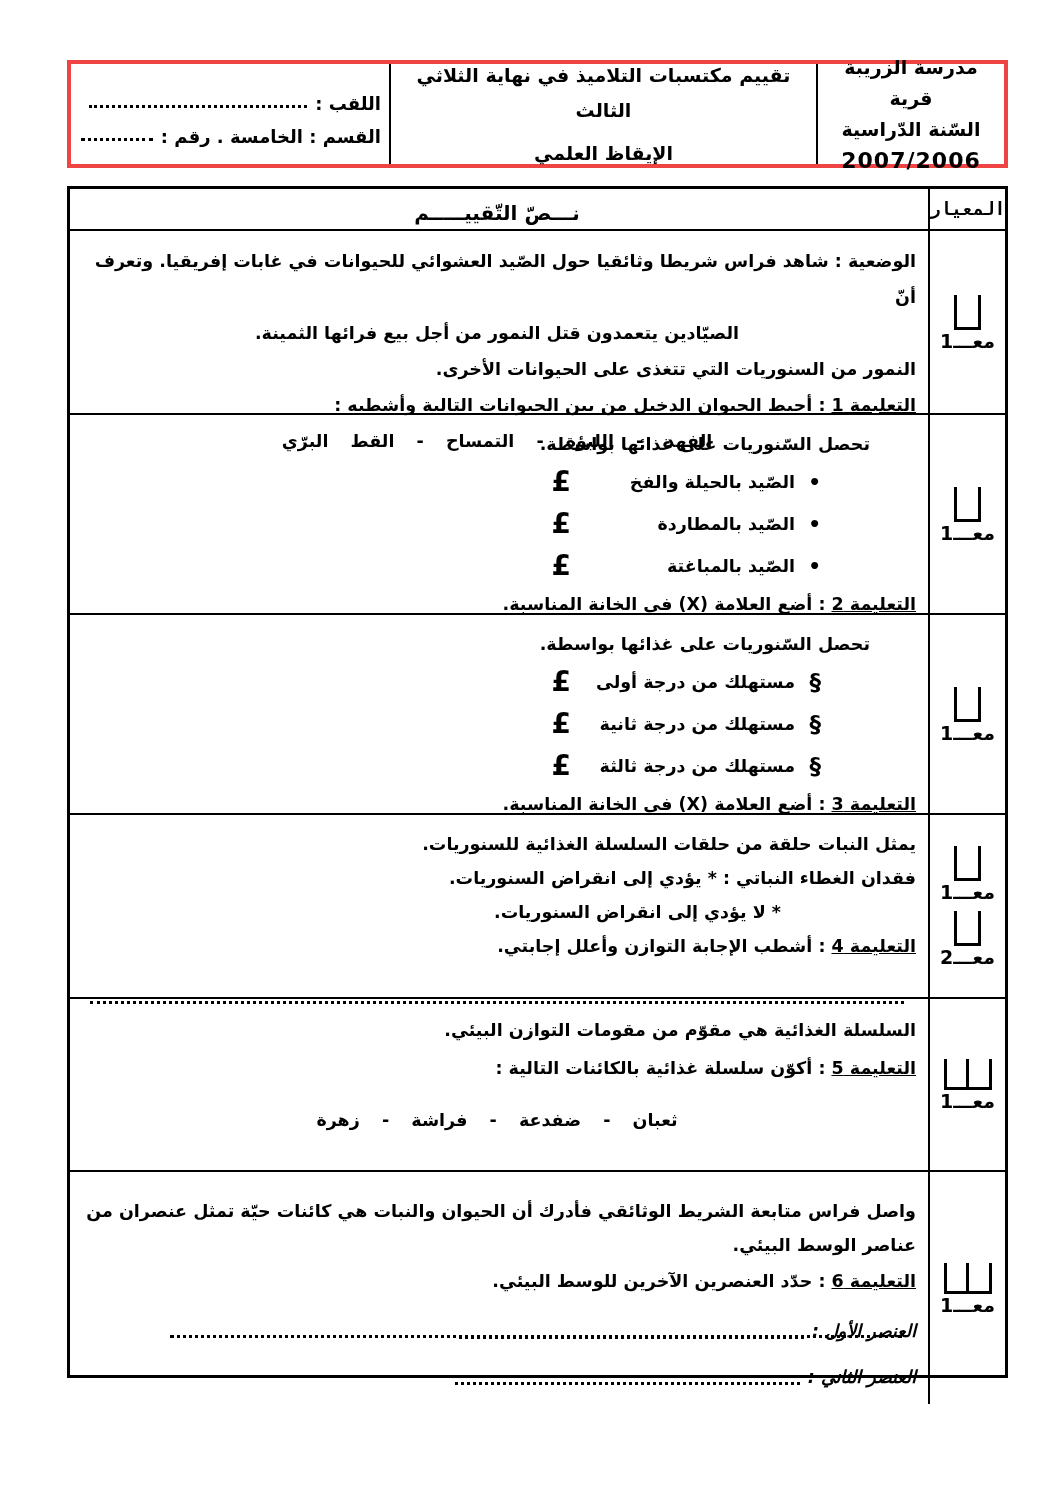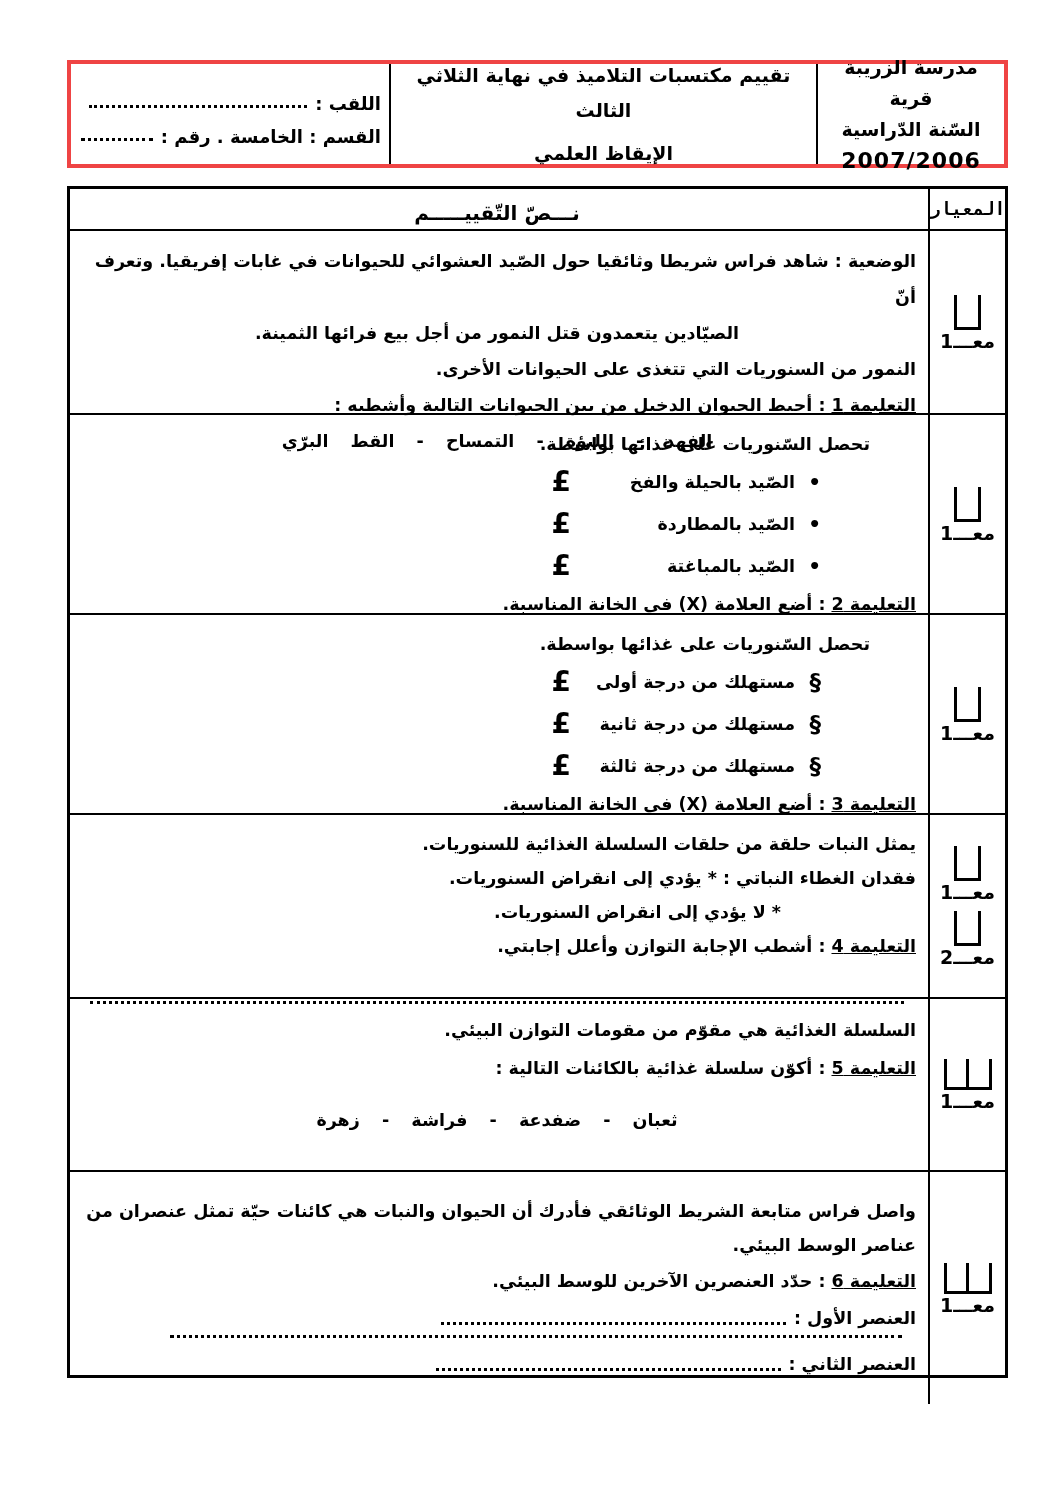--- a/index.html
+++ b/index.html
@@ -94,21 +94,21 @@
   }
   .dots.full { margin: 22px 12px 0 12px; }
   .dots.r5 { margin: 26px 14px 0 92px; }
   .dots-inline {
     display: inline-block;
     width: 345px;
     border-bottom: 3px dotted #000;
     height: 0.95em;
     margin-right: 8px;
   }
-  .el-row { display: flex; direction: rtl; align-items: flex-start; height: 46px; }
+  .el-row { display: flex; direction: rtl; align-items: center; height: 46px; font-style: italic; }
 
   
   .crit-group { display: flex; flex-direction: column; align-items: center; }
   .crit-group + .crit-group { margin-top: 10px; align-items: center; }
   .score-box {
     border: 3px solid #000;
     border-top: none;
   }
   .score-box.single { width: 27px; height: 35px; }
   .score-box.double { width: 48px; height: 31px; position: relative; }

